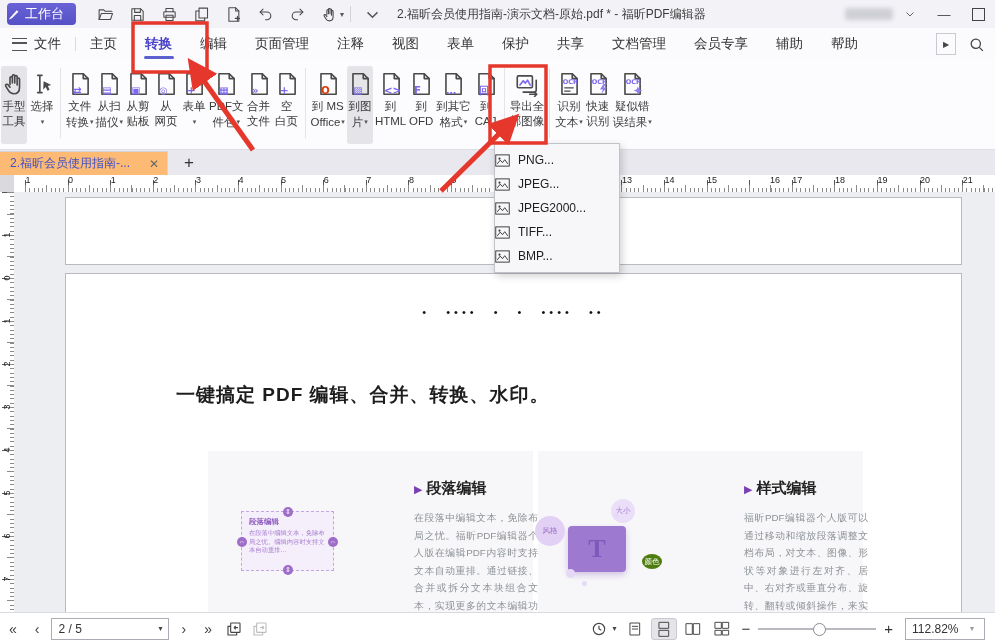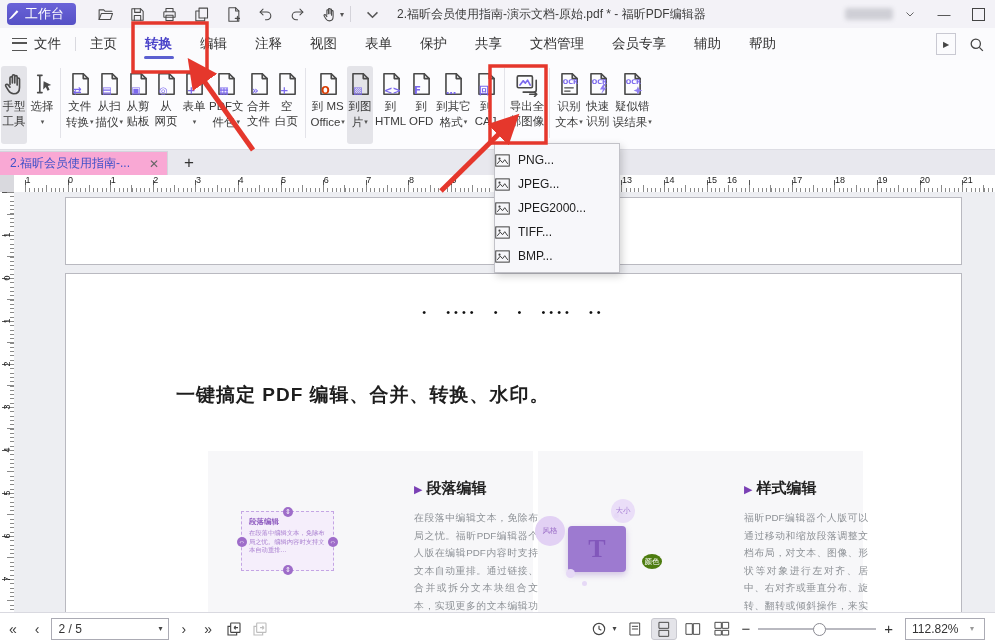--- a/index.html
+++ b/index.html
@@ -45,21 +45,21 @@
   .rsep{width:1px;height:70px;background:#e3e3e9;margin:2px 4px 0 4px;flex:none;}
   .rbtn{flex:none;height:78px;margin:0 1px;border-radius:3px;display:flex;flex-direction:column;align-items:center;
         padding-top:3px;box-sizing:border-box;cursor:default;}
   .rbtn.selected{background:#e4e4e9;}
   .rbtn .ricon{height:30px;display:flex;align-items:center;justify-content:center;}
   .rbtn .rlabel{font-size:11.5px;line-height:15px;text-align:center;color:#3a3a3a;white-space:nowrap;}
   .rbtn .dd{font-size:7px;color:#555;vertical-align:2px;margin-left:1px;}
 
   
   #tabbar{position:absolute;left:0;top:150px;width:995px;height:25px;background:#e8e8ee;display:flex;align-items:flex-end;}
-  #doc-tab{width:168px;height:24px;background:#f9a8d4;display:flex;align-items:center;padding:0 6px 0 10px;box-sizing:border-box;
+  #doc-tab{width:168px;height:24px;background:#fdba74;display:flex;align-items:center;padding:0 6px 0 10px;box-sizing:border-box;
            border-top:1px solid #d4d4dc;border-right:1px solid #d4d4dc;}
   #doc-tab .tab-label{color:#3f51c9;font-size:12px;flex:1;white-space:nowrap;overflow:hidden;}
   #doc-tab .tab-close{color:#666;font-size:12px;padding:0 2px;}
   #new-tab-btn{margin-left:10px;font-size:17px;color:#333;padding:0 6px 2px;}
 
   
   #hruler{position:absolute;left:14px;top:175px;width:981px;height:17px;background:
       repeating-linear-gradient(to right,#8a8a8a 0 1px,transparent 1px 4.26px) 11.4px 100%/100% 4px no-repeat,
       repeating-linear-gradient(to right,#8a8a8a 0 1px,transparent 1px 21.3px) 11.4px 100%/100% 7px no-repeat,
       repeating-linear-gradient(to right,#555 0 1px,transparent 1px 42.6px) 11.4px 100%/100% 12px no-repeat,#fff;
@@ -232,20 +232,21 @@
 </div>
 
 <div id="menubar">
   <div id="hamburger"></div>
   <div id="menu-items" style="display:flex;align-items:center;height:100%;">
       <div class="menu-item file">文件</div>
       <div class="menu-sep"></div>
       <div class="menu-item">主页</div>
       <div class="menu-item active">转换</div>
       <div class="menu-item">编辑</div>
+      <div class="menu-item">页面管理</div>
       <div class="menu-item">注释</div>
       <div class="menu-item">视图</div>
       <div class="menu-item">表单</div>
       <div class="menu-item">保护</div>
       <div class="menu-item">共享</div>
       <div class="menu-item">文档管理</div>
       <div class="menu-item">会员专享</div>
       <div class="menu-item">辅助</div>
       <div class="menu-item">帮助</div>
     </div>
@@ -488,21 +489,21 @@
     <span class="rl" style="left: 309.7px;">6</span>
     <span class="rl" style="left: 352.3px;">7</span>
     <span class="rl" style="left: 394.9px;">8</span>
     <span class="rl" style="left: 437.5px;">9</span>
     <span class="rl" style="left: 480.1px;">10</span>
     <span class="rl" style="left: 522.7px;">11</span>
     <span class="rl" style="left: 565.3px;">12</span>
     <span class="rl" style="left: 607.9px;">13</span>
     <span class="rl" style="left: 650.5px;">14</span>
     <span class="rl" style="left: 693.1px;">15</span>
-    <span class="rl" style="left: 713px;">16</span>
+    <span class="rl" style="left: 756px;">16</span>
     <span class="rl" style="left: 778.3px;">17</span>
     <span class="rl" style="left: 820.9px;">18</span>
     <span class="rl" style="left: 863.5px;">19</span>
     <span class="rl" style="left: 906.1px;">20</span>
     <span class="rl" style="left: 948.7px;">21</span>
   </div>
 <div id="vruler">
     <span class="rl" style="top: 38px;">1</span>
     <span class="rl" style="top: 81px;">0</span>
     <span class="rl" style="top: 124px;">1</span>

